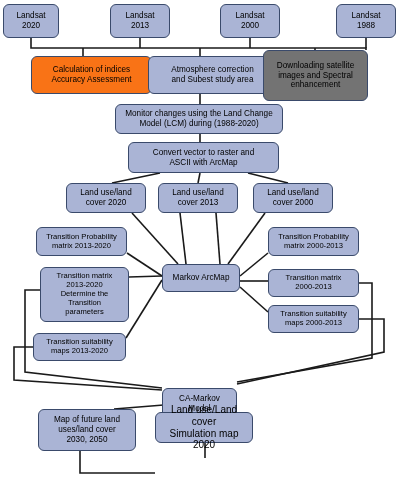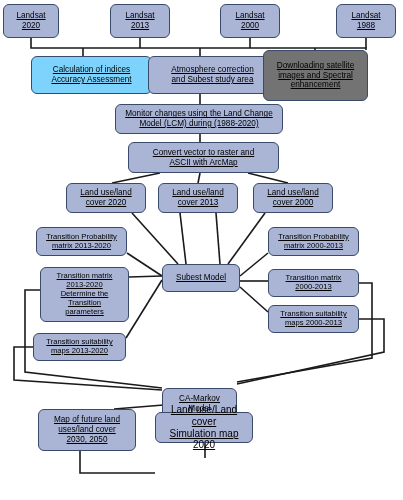--- a/index.html
+++ b/index.html
@@ -34,21 +34,20 @@
     justify-content: center;
     text-align: center;
     color: #000000;
     line-height: 1.18;
     padding: 1px 2px;
     z-index: 2;
   }
   .node span {
     display: block;
     width: 100%;
-    text-decoration: underline;
   }
 </style>
 </head>
 <body>
 
 <div id="diagram">
   <svg id="edges" viewBox="0 0 403 500" xmlns="http://www.w3.org/2000/svg">
       <polyline points="31,38 31,48 366,48 366,50" fill="none" stroke="#1a1a1a" stroke-width="1.6" stroke-linejoin="miter"></polyline>
       <polyline points="140,38 140,48" fill="none" stroke="#1a1a1a" stroke-width="1.6" stroke-linejoin="miter"></polyline>
       <polyline points="250,38 250,48" fill="none" stroke="#1a1a1a" stroke-width="1.6" stroke-linejoin="miter"></polyline>
@@ -85,21 +84,21 @@
     </div>
     <div class="node" style="left: 110px; top: 4px; width: 60px; height: 34px; font-size: 8.2px; background: rgb(170, 180, 213); border-color: rgb(58, 74, 107);">
       <span>Landsat<br>2013</span>
     </div>
     <div class="node" style="left: 220px; top: 4px; width: 60px; height: 34px; font-size: 8.2px; background: rgb(170, 180, 213); border-color: rgb(58, 74, 107);">
       <span>Landsat<br>2000</span>
     </div>
     <div class="node" style="left: 336px; top: 4px; width: 60px; height: 34px; font-size: 8.2px; background: rgb(170, 180, 213); border-color: rgb(58, 74, 107);">
       <span>Landsat<br>1988</span>
     </div>
-    <div class="node" style="left: 31px; top: 56px; width: 121px; height: 38px; font-size: 8.2px; background: #7dd3fc; border-color: rgb(58, 74, 107);">
+    <div class="node" style="left: 31px; top: 56px; width: 121px; height: 38px; font-size: 8.2px; background: #f97316; border-color: rgb(58, 74, 107);">
       <span>Calculation of indices<br>Accuracy Assessment</span>
     </div>
     <div class="node" style="left: 148px; top: 56px; width: 129px; height: 38px; font-size: 8.2px; background: rgb(170, 180, 213); border-color: rgb(58, 74, 107); border-radius: 6px;">
       <span>Atmosphere correction<br>and Subest study area</span>
     </div>
     <div class="node" style="left: 263px; top: 50px; width: 105px; height: 51px; font-size: 8.2px; background: #737373; border-color: rgb(58, 74, 107);">
       <span>Downloading satellite<br>images and Spectral<br>enhancement</span>
     </div>
     <div class="node" style="left: 115px; top: 104px; width: 168px; height: 30px; font-size: 8.2px; background: rgb(170, 180, 213); border-color: rgb(58, 74, 107); align-items: center;">
       <span>Monitor changes using the Land Change<br>Model (LCM) during (1988-2020)</span>
@@ -116,21 +115,21 @@
     <div class="node" style="left: 253px; top: 183px; width: 80px; height: 30px; font-size: 8.2px; background: rgb(170, 180, 213); border-color: rgb(58, 74, 107);">
       <span>Land use/land<br>cover 2000</span>
     </div>
     <div class="node" style="left: 36px; top: 227px; width: 91px; height: 29px; font-size: 7.6px; background: rgb(170, 180, 213); border-color: rgb(58, 74, 107);">
       <span>Transition Probability<br>matrix 2013-2020</span>
     </div>
     <div class="node" style="left: 268px; top: 227px; width: 91px; height: 29px; font-size: 7.6px; background: rgb(170, 180, 213); border-color: rgb(58, 74, 107);">
       <span>Transition Probability<br>matrix 2000-2013</span>
     </div>
     <div class="node" style="left: 162px; top: 264px; width: 78px; height: 28px; font-size: 8.2px; background: rgb(170, 180, 213); border-color: rgb(58, 74, 107);">
-      <span>Subest Model</span>
+      <span>Markov ArcMap</span>
     </div>
     <div class="node" style="left: 40px; top: 267px; width: 89px; height: 55px; font-size: 7.6px; background: rgb(170, 180, 213); border-color: rgb(58, 74, 107);">
       <span>Transition matrix<br>2013-2020<br>Determine the<br>Transition<br>parameters</span>
     </div>
     <div class="node" style="left: 268px; top: 269px; width: 91px; height: 28px; font-size: 7.6px; background: rgb(170, 180, 213); border-color: rgb(58, 74, 107);">
       <span>Transition matrix<br>2000-2013</span>
     </div>
     <div class="node" style="left: 268px; top: 305px; width: 91px; height: 28px; font-size: 7.6px; background: rgb(170, 180, 213); border-color: rgb(58, 74, 107);">
       <span>Transition suitability<br>maps 2000-2013</span>
     </div>

